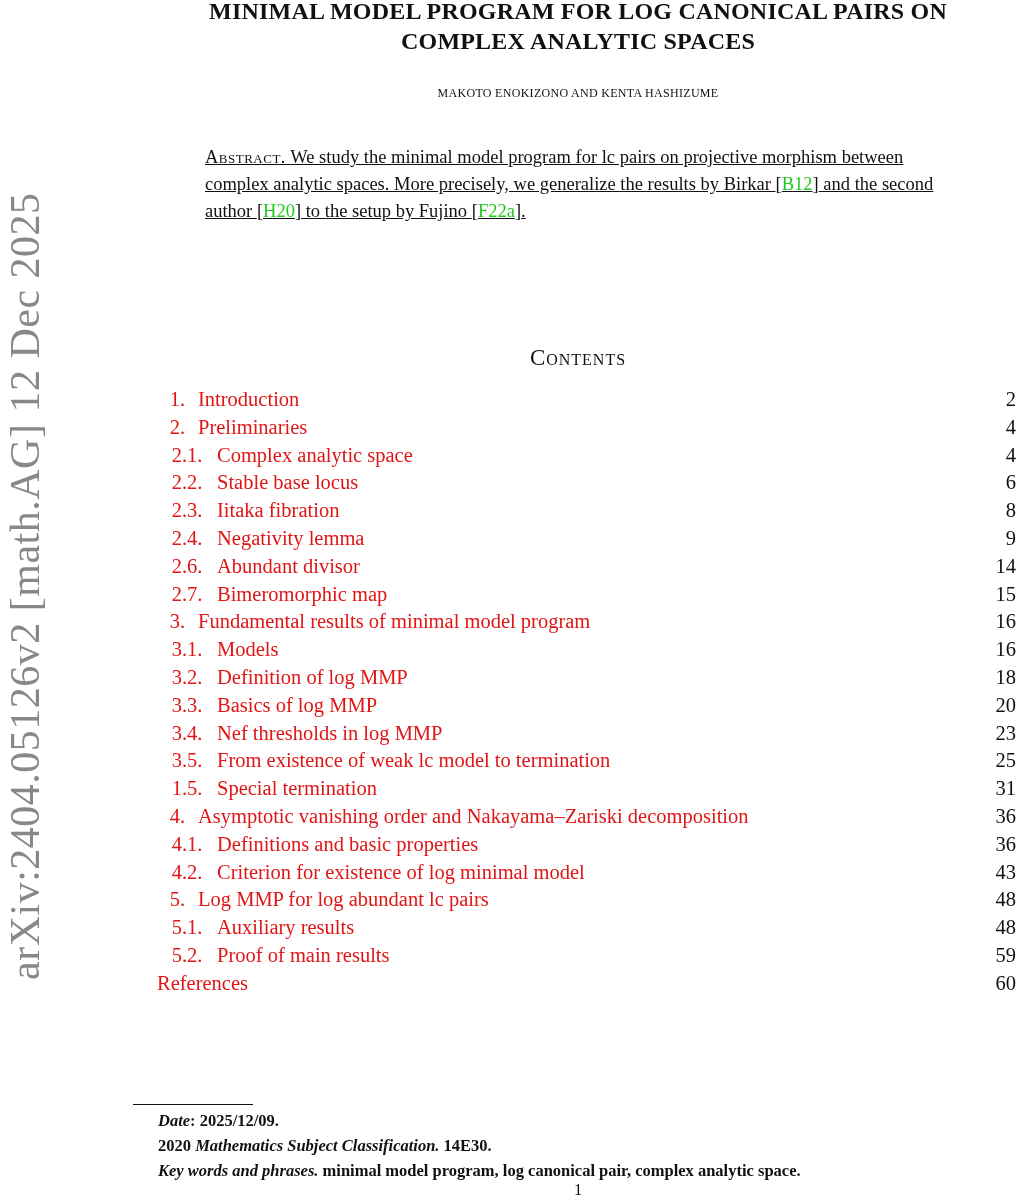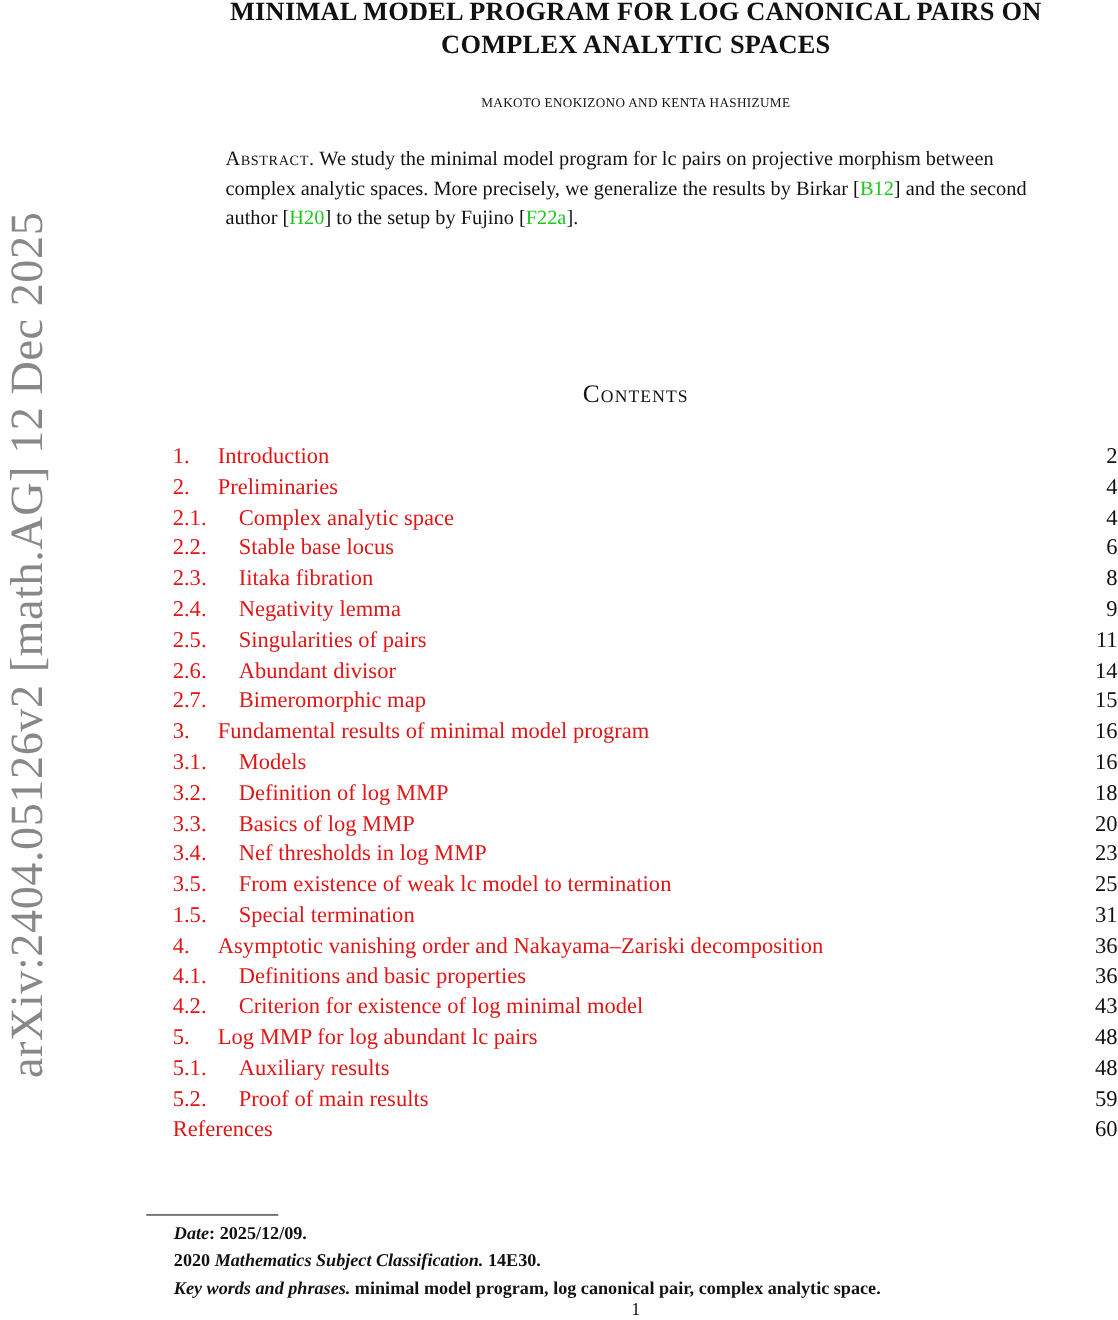--- a/index.html
+++ b/index.html
@@ -2,30 +2,30 @@
 <html><head>
 <meta charset="utf-8">
 <style>
   html, body { margin:0; padding:0; background:#ffffff; }
   body { width:1016px; height:1200px; position:relative; overflow:hidden;
          font-family:"Liberation Serif","DejaVu Serif",serif; color:#111; }
   .title { position:absolute; left:140px; width:876px; top:-4px; text-align:center;
            font-weight:bold; font-size:24px; line-height:30px; letter-spacing:0.2px; }
   .authors { position:absolute; left:140px; width:876px; top:86px; text-align:center;
              font-size:12px; letter-spacing:0.3px; }
-  .abstract { position:absolute; left:205px; width:760px; top:132px; font-size:18.5px; line-height:27px; }
+  .abstract { position:absolute; left:205px; width:760px; top:144px; font-size:18.5px; line-height:27px;text-decoration:underline; }
   .abs-label { font-variant:small-caps; letter-spacing:0.5px; }
   .cite { color:#1ec81e; }
   .brk { color:#111; }
   .arxiv { position:absolute; left:-5px; top:560px; width:780px; height:60px;
            transform-origin:center; transform:translate(-360px,0) rotate(-90deg);
            font-size:42px; color:#888; text-align:center; line-height:60px; white-space:nowrap; letter-spacing:0.5px;}
   .contents-h { position:absolute; left:140px; width:876px; top:345px; text-align:center;
                 font-variant:small-caps; font-size:23px; letter-spacing:1px; }
-  .toc { position:absolute; left:157px; width:859px; top:402px; }
+  .toc { position:absolute; left:157px; width:859px; top:386px;text-align:center; }
   .toc-row { height:27.8px; line-height:27.8px; font-size:20.5px; display:flex; justify-content:space-between; }
   .toc-left { color:#e01515; white-space:nowrap; }
   .toc-num { display:inline-block; }
   .toc-num.l1 { width:41px; }
   .toc-num.l2 { width:60px; }
   .toc-page { color:#111; }
   .fn-rule { position:absolute; left:133px; top:1104px; width:120px; border-top:1px solid #111; }
   .footnotes { position:absolute; left:158px; top:1108px; font-size:16.5px; line-height:25px;font-weight:bold; }
   .it { font-style:italic; }
   .pagenum { position:absolute; left:140px; width:876px; top:1180px; text-align:center; font-size:16.5px; }
@@ -66,24 +66,20 @@
       <a class="toc-left"><span class="toc-num l2">2.2.</span><span>Stable base locus</span></a>
       <span class="toc-page">6</span>
     </div>
     <div class="toc-row">
       <a class="toc-left"><span class="toc-num l2">2.3.</span><span>Iitaka fibration</span></a>
       <span class="toc-page">8</span>
     </div>
     <div class="toc-row">
       <a class="toc-left"><span class="toc-num l2">2.4.</span><span>Negativity lemma</span></a>
       <span class="toc-page">9</span>
-    </div>
-    <div class="toc-row">
-      <a class="toc-left"><span class="toc-num l2">2.5.</span><span>Singularities of pairs</span></a>
-      <span class="toc-page">11</span>
     </div>
     <div class="toc-row">
       <a class="toc-left"><span class="toc-num l2">2.6.</span><span>Abundant divisor</span></a>
       <span class="toc-page">14</span>
     </div>
     <div class="toc-row">
       <a class="toc-left"><span class="toc-num l2">2.7.</span><span>Bimeromorphic map</span></a>
       <span class="toc-page">15</span>
     </div>
     <div class="toc-row">

